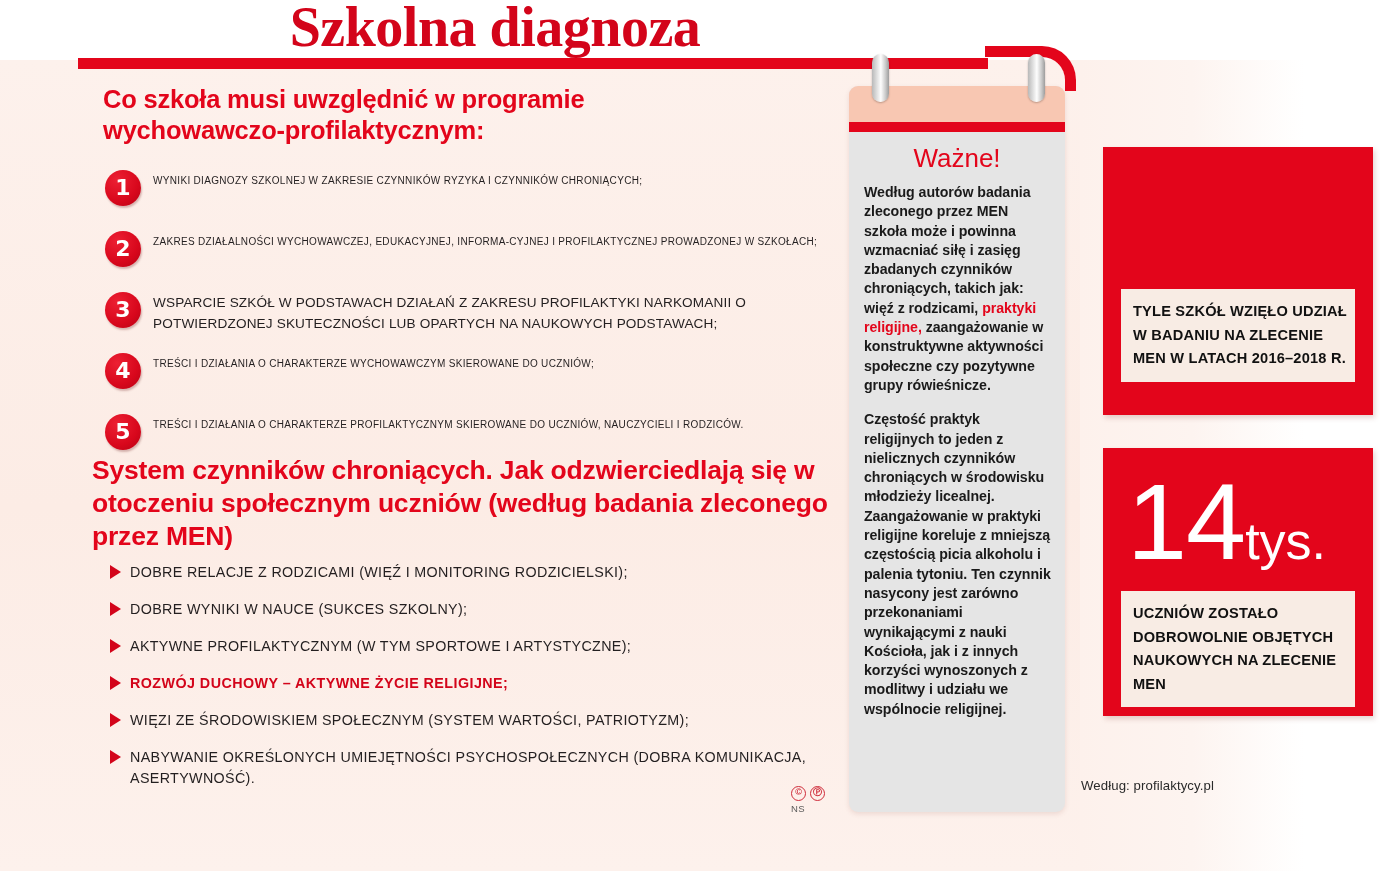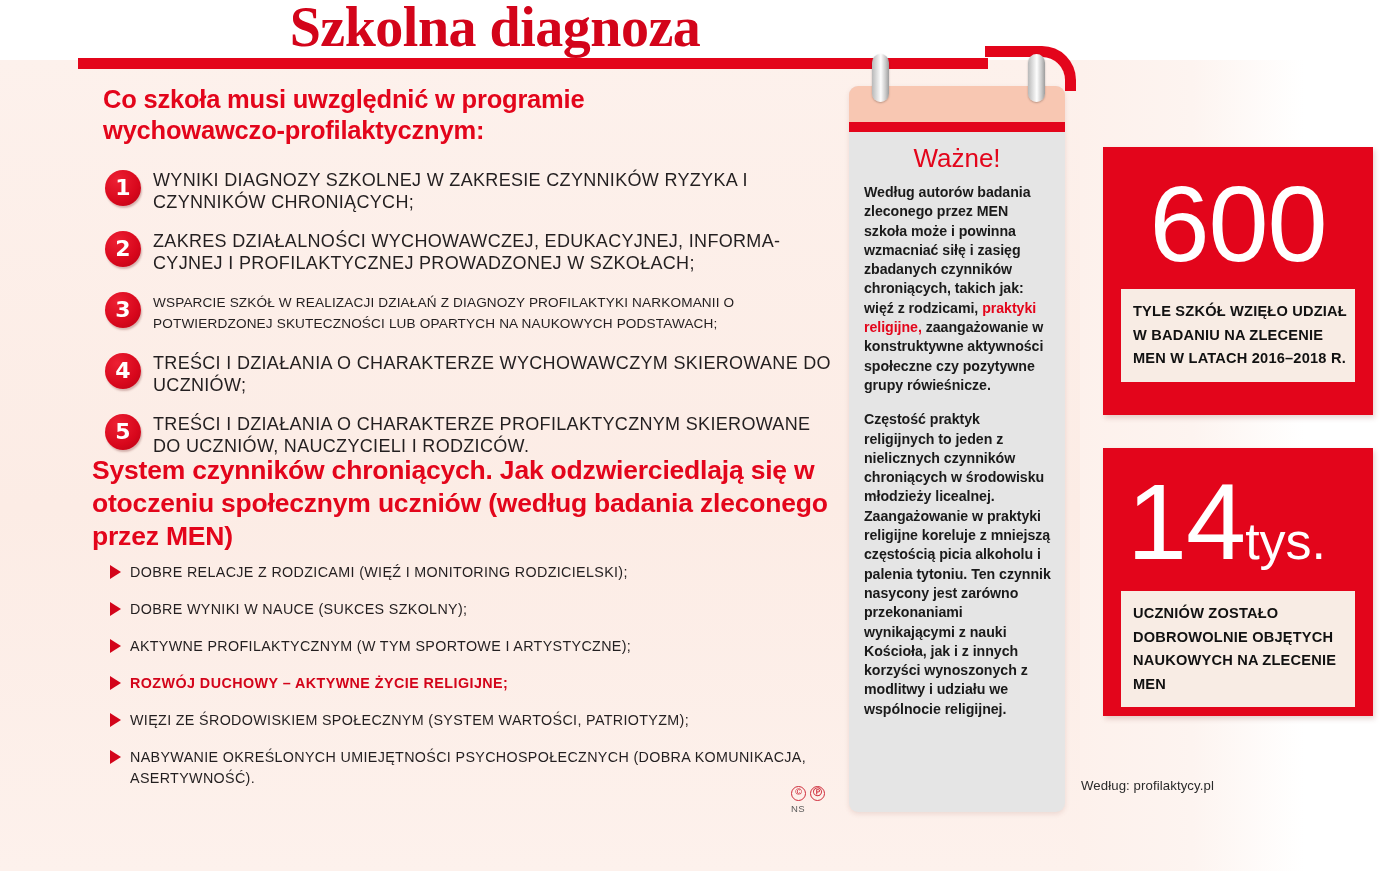--- a/index.html
+++ b/index.html
@@ -64,21 +64,21 @@
     position:absolute;left:5px;top:2px;width:36px;height:36px;border-radius:50%;
     background:radial-gradient(circle at 34% 28%,#ec2033 0%,#d8071c 60%,#b60214 100%);
     box-shadow:1px 2px 2px rgba(120,40,40,.30);
     color:#ffffff;font-size:22px;font-weight:700;
     line-height:36px;text-align:center;
     font-family:"DejaVu Sans", sans-serif;
   }
   .num-txt{
     margin-left:53px;
     color:#231f20;
-    font-size:18px;
+    font-size:10px;
     line-height:21.5px;
     letter-spacing:.32px;
     padding-top:2px;
   }
   .num-txt.small{font-size:13.6px;line-height:21px;letter-spacing:.15px;}
 
   
   #arrlist{position:absolute;left:0;top:478px;width:740px;}
   .arr-row{position:relative;margin-bottom:16px;}
   .arrow{
@@ -187,21 +187,21 @@
       <div class="num-row">
         <div class="badge">1</div>
         <div class="num-txt">WYNIKI DIAGNOZY SZKOLNEJ W ZAKRESIE CZYNNIKÓW RYZYKA I CZYNNIKÓW CHRONIĄCYCH;</div>
       </div>
       <div class="num-row">
         <div class="badge">2</div>
         <div class="num-txt">ZAKRES DZIAŁALNOŚCI WYCHOWAWCZEJ, EDUKACYJNEJ, INFORMA-CYJNEJ I PROFILAKTYCZNEJ PROWADZONEJ W SZKOŁACH;</div>
       </div>
       <div class="num-row">
         <div class="badge">3</div>
-        <div class="num-txt small">WSPARCIE SZKÓŁ W REALIZACJI DZIAŁAŃ Z DIAGNOZY PROFILAKTYKI NARKOMANII O POTWIERDZONEJ SKUTECZNOŚCI LUB OPARTYCH NA NAUKOWYCH PODSTAWACH;</div>
+        <div class="num-txt small">WSPARCIE SZKÓŁ W PODSTAWACH DZIAŁAŃ Z ZAKRESU PROFILAKTYKI NARKOMANII O POTWIERDZONEJ SKUTECZNOŚCI LUB OPARTYCH NA NAUKOWYCH PODSTAWACH;</div>
       </div>
       <div class="num-row">
         <div class="badge">4</div>
         <div class="num-txt">TREŚCI I DZIAŁANIA O CHARAKTERZE WYCHOWAWCZYM SKIEROWANE DO UCZNIÓW;</div>
       </div>
       <div class="num-row">
         <div class="badge">5</div>
         <div class="num-txt">TREŚCI I DZIAŁANIA O CHARAKTERZE PROFILAKTYCZNYM SKIEROWANE DO UCZNIÓW, NAUCZYCIELI I RODZICÓW.</div>
       </div>
     </div>
@@ -242,21 +242,20 @@
     <div id="pad-title">Ważne!</div>
     <div id="pad-body">
       <p><span>Według autorów badania zleconego przez MEN szkoła może i powinna wzmacniać siłę i zasięg zbadanych czynników chroniących, takich jak: więź z rodzicami, </span><span class="pad-red">praktyki religijne,</span><span> zaangażowanie w konstruktywne aktywności społeczne czy pozytywne grupy rówieśnicze.</span></p>
       <p>Częstość praktyk religijnych to jeden z nielicznych czynników chroniących w środowisku młodzieży licealnej. Zaangażowanie w praktyki religijne koreluje z mniejszą częstością picia alkoholu i palenia tytoniu. Ten czynnik nasycony jest zarówno przekonaniami wynikającymi z nauki Kościoła, jak i z innych korzyści wynoszonych z modlitwy i udziału we wspólnocie religijnej.</p>
     </div>
   </div>
   <div class="ring" id="ring1"></div>
   <div class="ring" id="ring2"></div>
 
   <div class="stat" id="stat1">
-    <div class="stat-num">600</div>
     <div class="stat-cap">TYLE SZKÓŁ WZIĘŁO UDZIAŁ W BADANIU NA ZLECENIE MEN W LATACH 2016–2018 R.</div>
   </div>
 
   <div class="stat" id="stat2">
     <div class="stat-num"><span>14</span><span class="stat-unit">tys.</span></div>
     <div class="stat-cap">UCZNIÓW ZOSTAŁO DOBROWOLNIE OBJĘTYCH NAUKOWYCH NA ZLECENIE MEN</div>
   </div>
 
   <div id="source">Według: profilaktycy.pl</div>
   <div id="logo">

